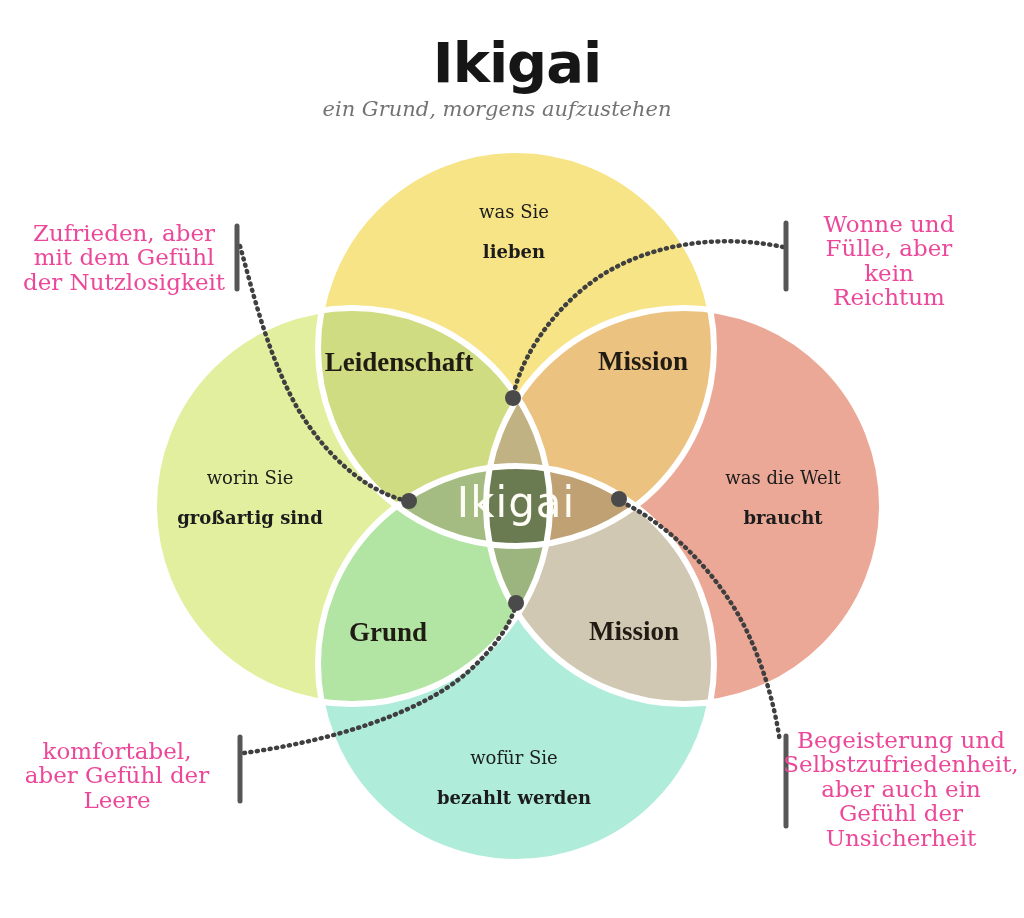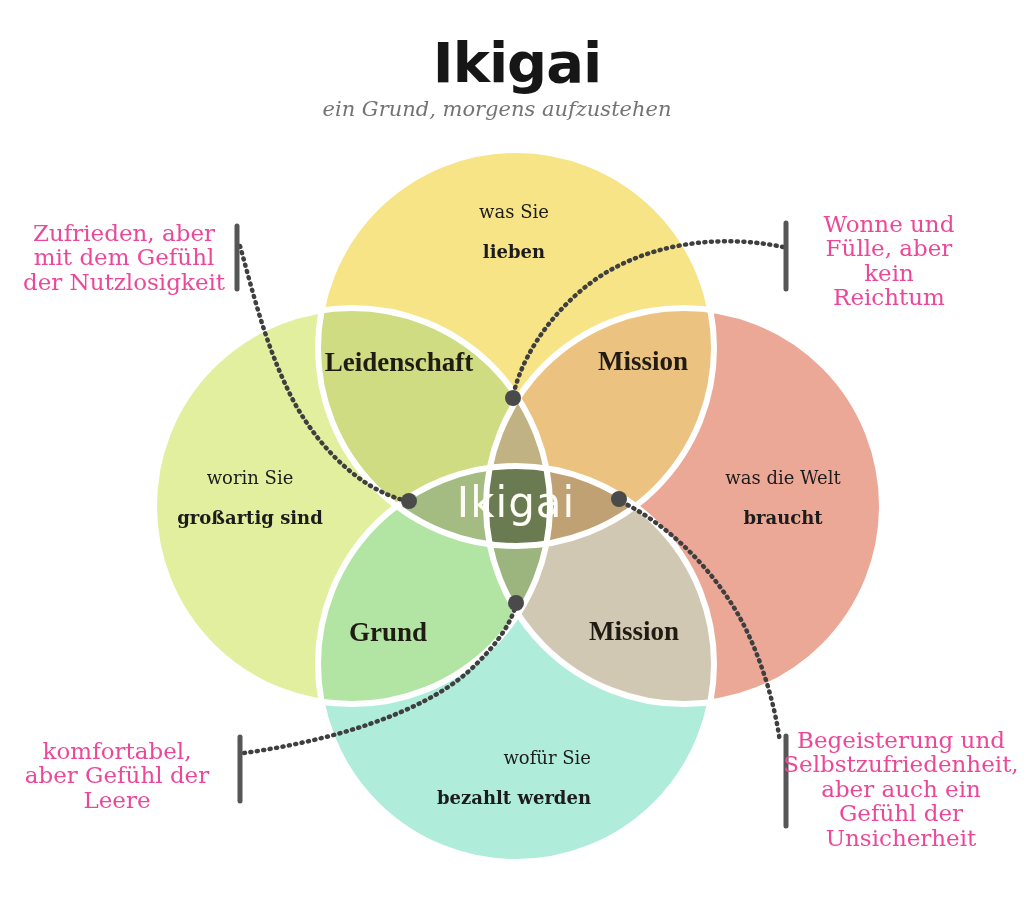--- a/index.html
+++ b/index.html
@@ -115,21 +115,21 @@
     <span class="b">lieben</span>
   </div>
   <div class="abs circle-label" style="left:250px;top:498px;">
     <span class="r">worin Sie</span>
     <span class="b">großartig sind</span>
   </div>
   <div class="abs circle-label" style="left:783px;top:498px;">
     <span class="r">was die Welt</span>
     <span class="b">braucht</span>
   </div>
-  <div class="abs circle-label" style="left:514px;top:778px;text-align:right;">
+  <div class="abs circle-label" style="left:514px;top:778px;">
     <span class="r">wofür Sie</span>
     <span class="b">bezahlt werden</span>
   </div>
 
   <div class="abs overlap-label" style="left:399px;top:362px;">Leidenschaft</div>
   <div class="abs overlap-label" style="left:643px;top:361px;">Mission</div>
   <div class="abs overlap-label" style="left:388px;top:632px;">Grund</div>
   <div class="abs overlap-label" style="left:634px;top:631px;">Mission</div>
 
   <div class="abs center-label" style="left:516px;top:502px;">Ikigai</div>

